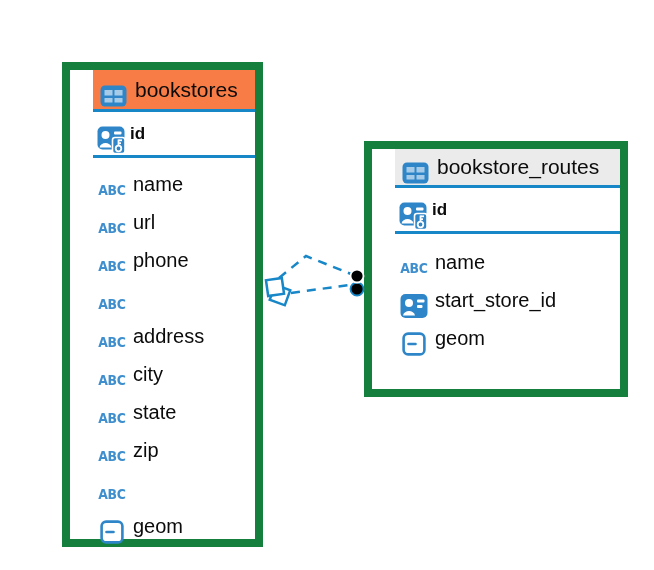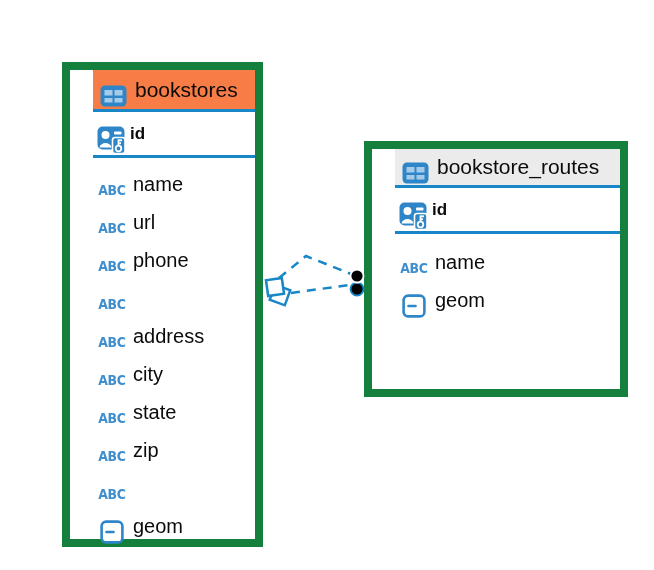--- a/index.html
+++ b/index.html
@@ -180,20 +180,32 @@
       </span>
       <span class="label">id</span>
     </div>
 
     <div class="entity-body">
       <div class="col-row">
         <span class="iconbox">
             <span class="abc">ABC</span>
           </span>
         <span class="label">name</span>
+      </div>
+      <div class="col-row">
+        <span class="iconbox">
+          <svg width="28" height="26" viewBox="0 0 28 26">
+            <rect x="0.5" y="1" width="27" height="24" rx="5" fill="#2E86C8"></rect>
+            <circle cx="9" cy="10" r="4" fill="#ffffff"></circle>
+            <path d="M3 22.5 C4 16.5, 14 16.5, 15 22.5 Z" fill="#ffffff"></path>
+            <rect x="17" y="6.5" width="7.5" height="3" rx="1" fill="#ffffff"></rect>
+            <rect x="17" y="12" width="5.5" height="3" rx="1" fill="#ffffff"></rect>
+          </svg>
+        </span>
+        <span class="label">start_store_id</span>
       </div>
       <div class="col-row">
         <span class="iconbox">
           <svg width="24" height="24" viewBox="0 0 24 24">
             <rect x="1.6" y="1.6" width="20.8" height="20.8" rx="4.5" fill="#ffffff" stroke="#2E86C8" stroke-width="2.6"></rect>
             <line x1="6.5" y1="12" x2="13.5" y2="12" stroke="#2E86C8" stroke-width="2.6" stroke-linecap="round"></line>
           </svg>
         </span>
         <span class="label">geom</span>
       </div>

